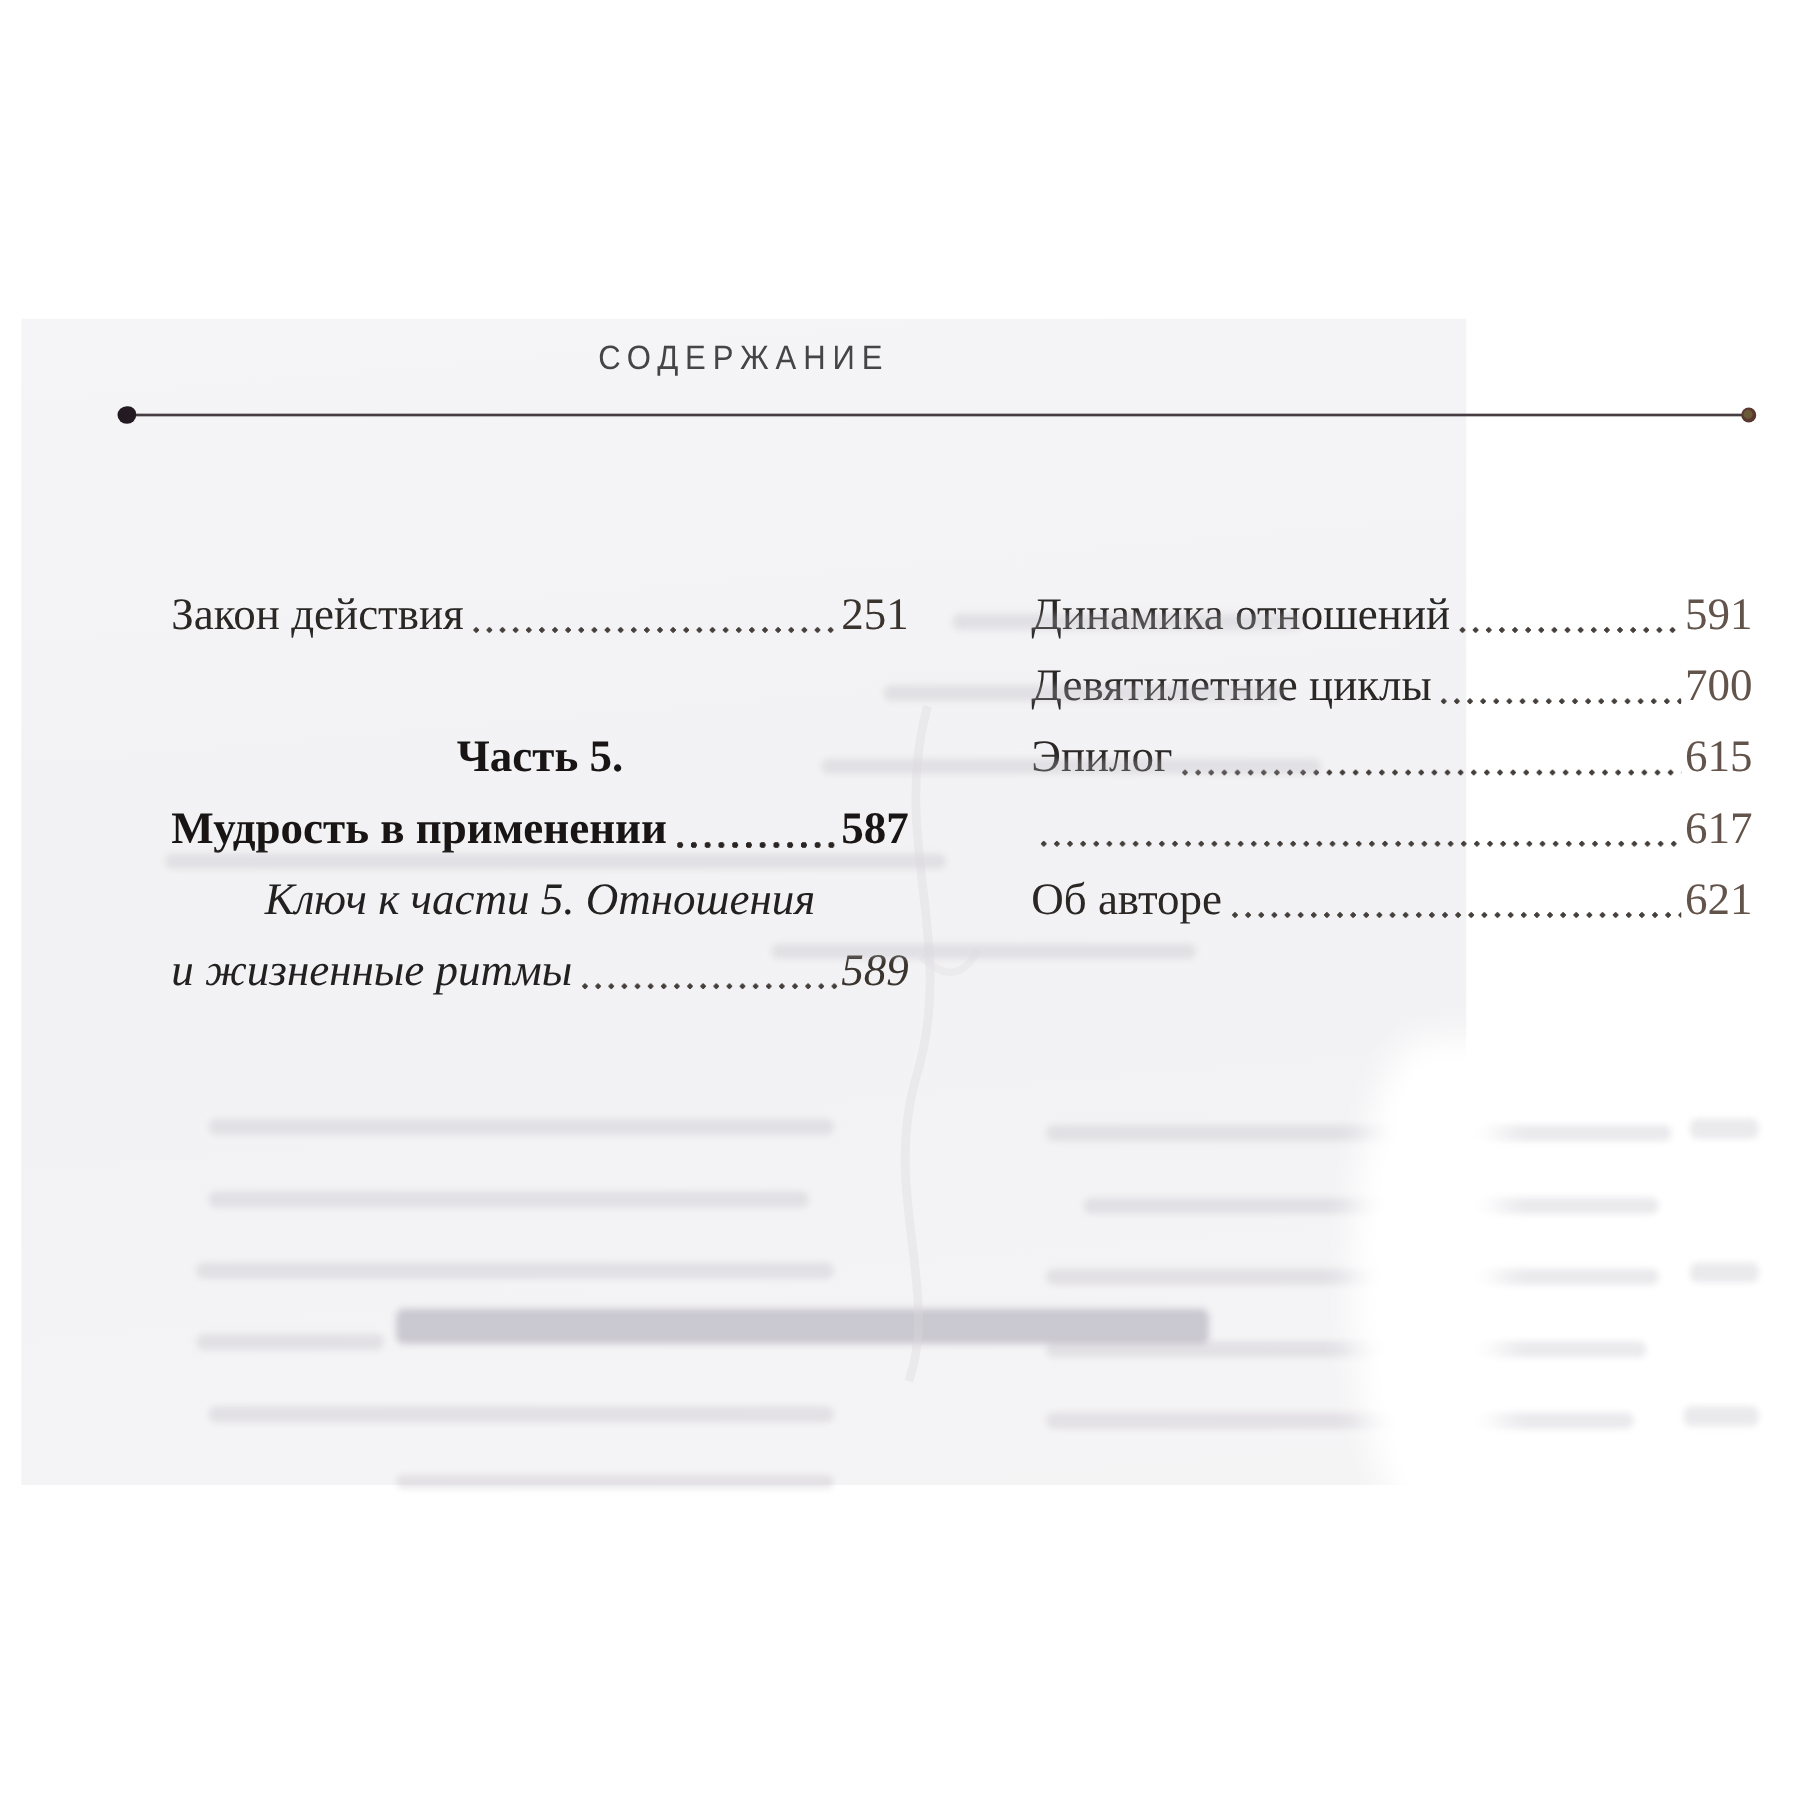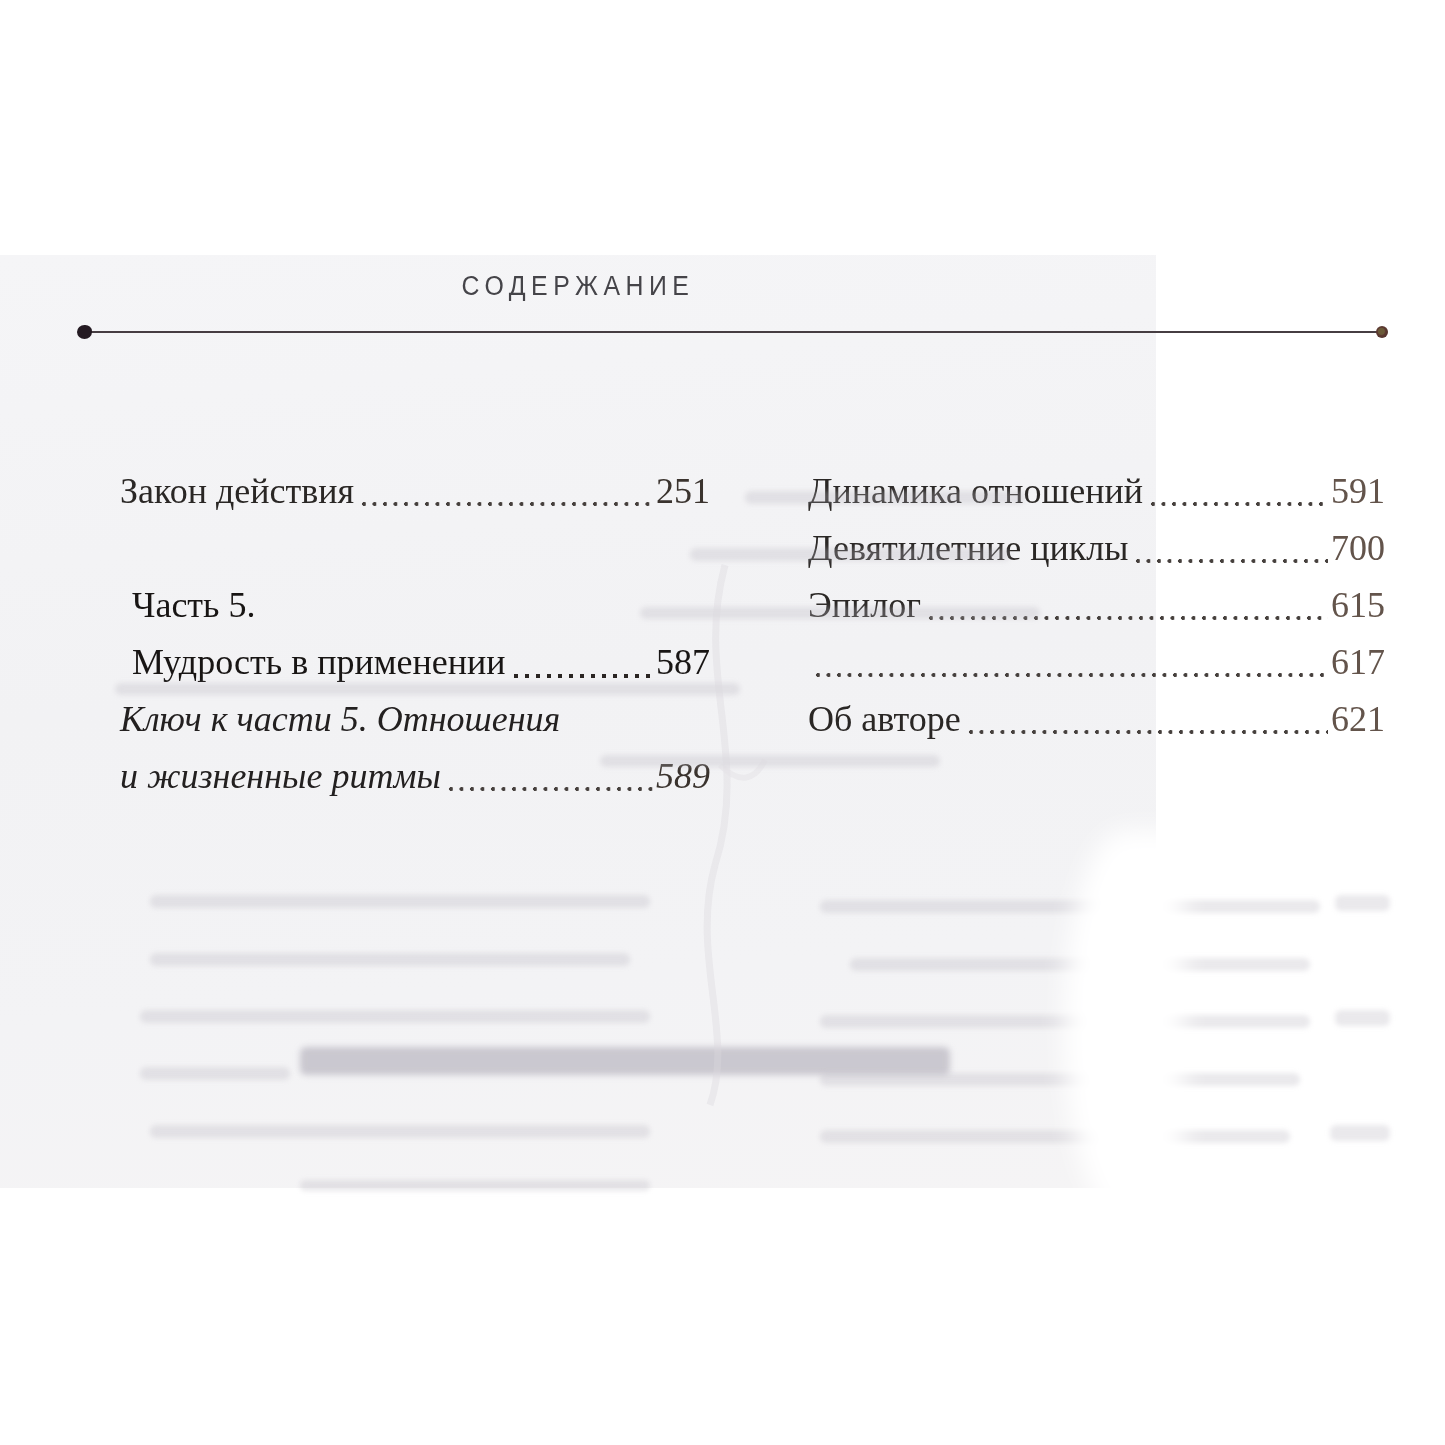--- a/index.html
+++ b/index.html
@@ -1,21 +1,21 @@
 <!DOCTYPE html>
 <html><head>
 <meta charset="utf-8">
 <style>
   html,body{margin:0;padding:0;background:#ffffff;}
   body{width:1445px;height:1445px;overflow:hidden;font-family:"Liberation Serif",serif;}
   .canvas{position:relative;width:1445px;height:1445px;background:#ffffff;}
 
   
   .page{
-    position:absolute;left:0;top:255px;width:1156px;height:933px;
+    position:absolute;left:17px;top:255px;width:1156px;height:933px;
     background:linear-gradient(175deg,#f5f5f7 0%,#f2f2f4 45%,#f3f3f5 75%,#f5f4f5 100%);
   }
 
   .toc-title{
     position:absolute;top:16px;left:0;width:100%;
     text-align:center;
     font-family:"Liberation Sans",sans-serif;
     font-size:27px;font-weight:400;color:#454449;
     letter-spacing:6px;
     transform:scaleX(0.92);
@@ -31,32 +31,32 @@
     position:absolute;right:-6px;top:-5px;width:12px;height:12px;border-radius:50%;
     background:radial-gradient(circle at 45% 45%,#6b5a38 0 3px,#5d3a31 4px,#4a2e28 100%);
   }
 
   .toc-col{position:absolute;top:208px;}
   .toc-col.left{left:120px;width:590px;}
   .toc-col.right{left:808px;width:577px;}
 
   .toc-row{
     display:flex;align-items:baseline;height:57px;line-height:57px;
-    font-size:36px;color:#2a2725;white-space:nowrap;
+    font-size:36px;color:#2a2725;white-space:nowrap;justify-content:center;
   }
   .toc-row .label{flex:0 0 auto;}
   .toc-row .leader{
     flex:1 1 auto;align-self:flex-end;height:6px;margin:0 3px 13px 7px;
     background-image:radial-gradient(circle at 3px 3px,#46403d 1.9px,rgba(0,0,0,0) 2.2px);
     background-size:10.5px 6px;background-repeat:repeat-x;background-position:left bottom;
   }
   .toc-row .pagenum{flex:0 0 auto;color:#3a332e;}
   .toc-col.right .pagenum{color:#63544b;}
   .toc-row.spacer{visibility:hidden;}
-  .toc-row.bold{font-weight:400;color:#181514;margin-left:12px;}
+  .toc-row.bold{font-weight:700;color:#181514;}
   .toc-row.bold .pagenum{color:#181514;}
   .toc-row.bold .leader{
     background-image:radial-gradient(circle at 3px 3px,#2a2523 2.3px,rgba(0,0,0,0) 2.5px);
     background-size:11px 6px;margin-bottom:12px;
   }
   .toc-row.italic{font-style:italic;color:#232020;}
 
   
   .bleed{position:absolute;background:rgba(186,182,192,0.30);filter:blur(2.5px);border-radius:6px;}
   .bleed.strong{background:rgba(168,164,177,0.55);filter:blur(3px);}

